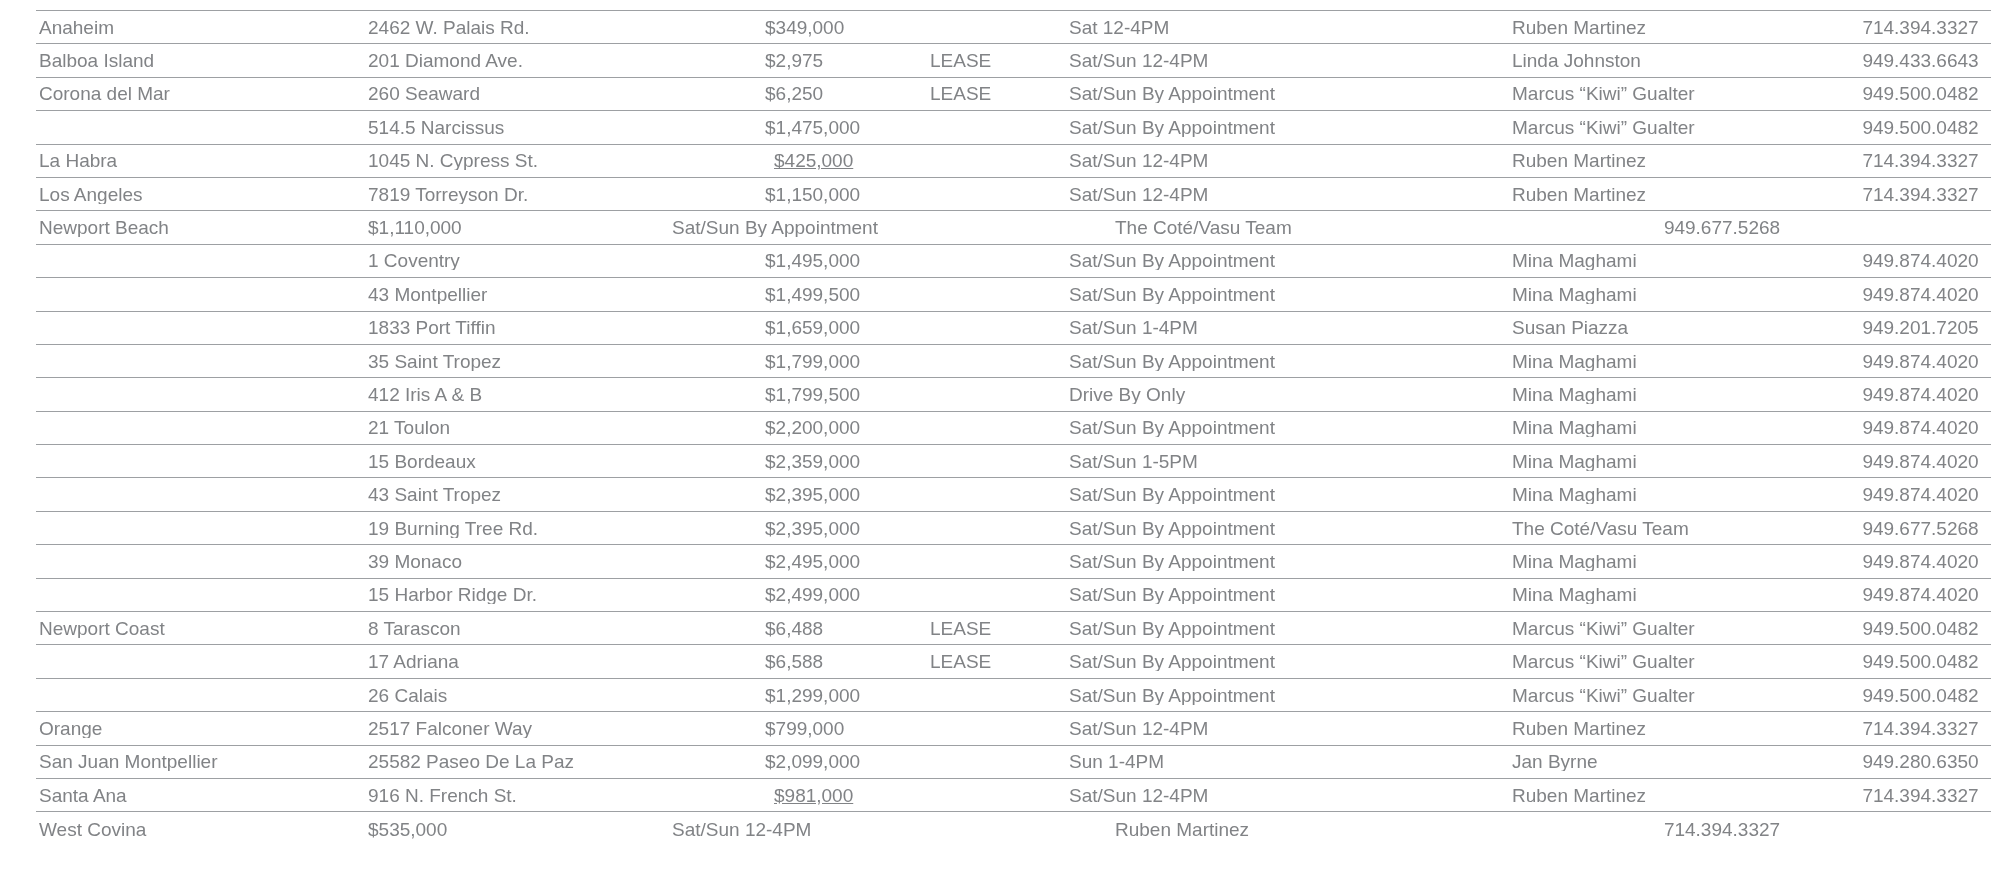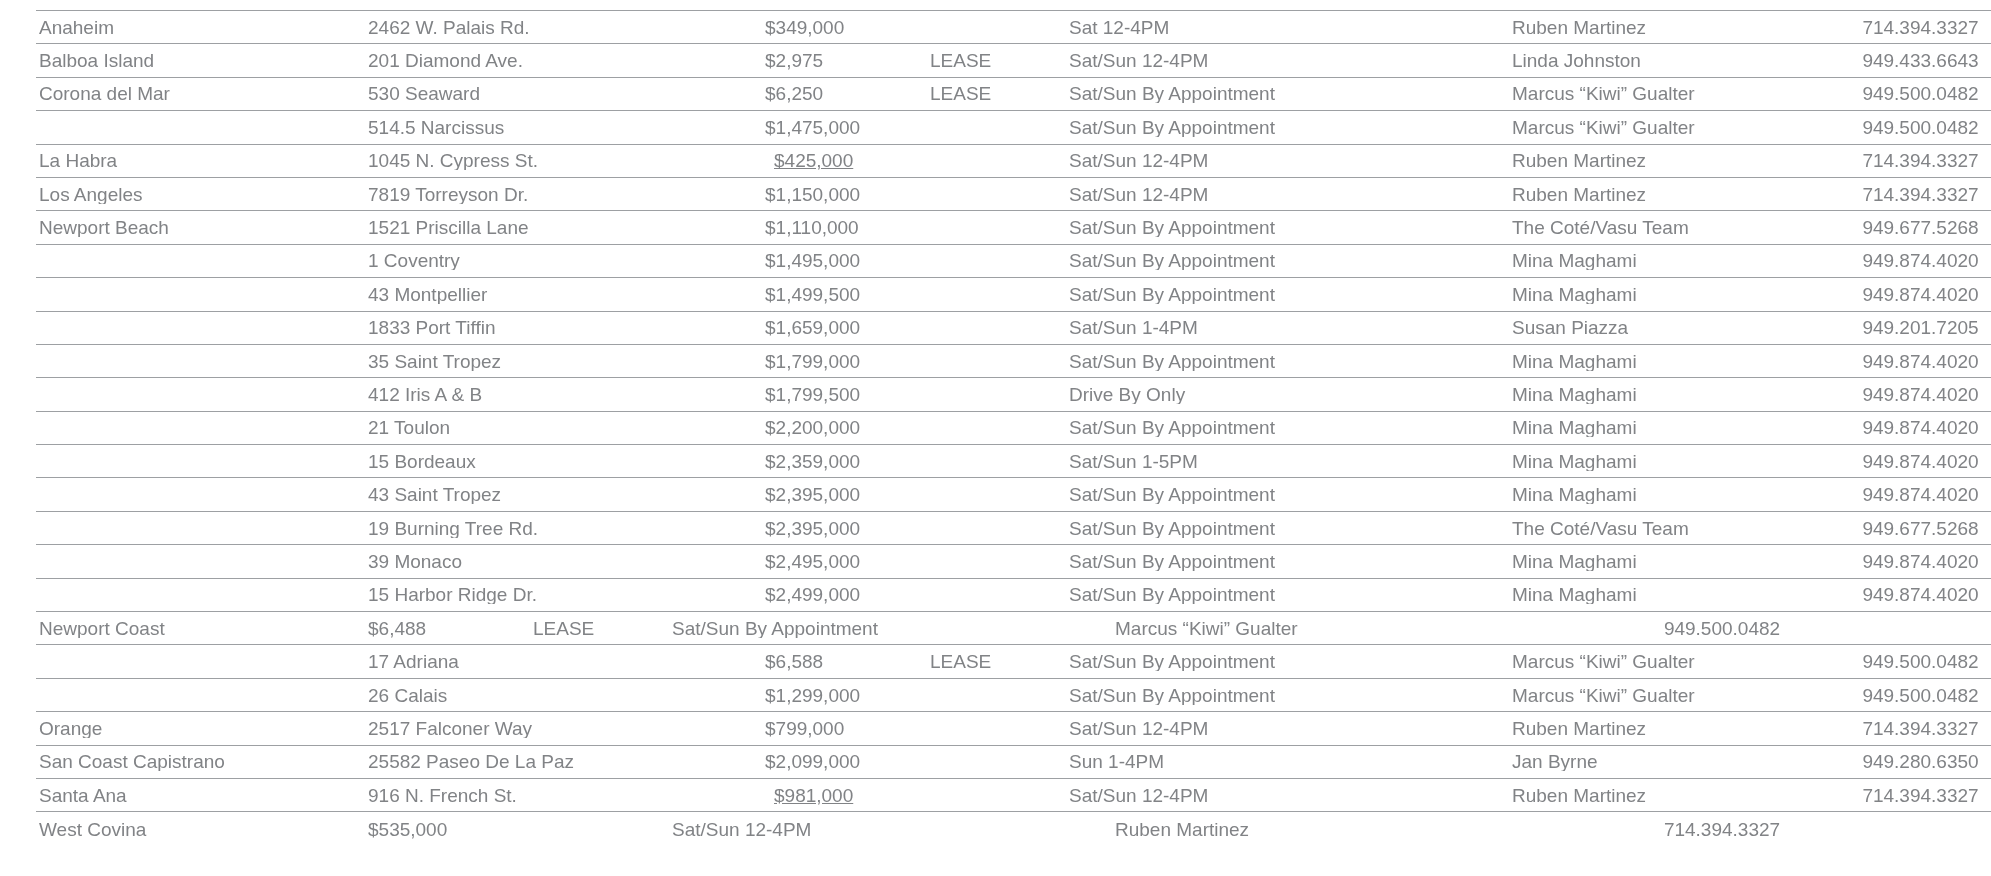--- a/index.html
+++ b/index.html
@@ -62,21 +62,21 @@
     <span class="cell address">201 Diamond Ave.</span>
     <span class="cell price">$2,975</span>
     <span class="cell lease">LEASE</span>
     <span class="cell time">Sat/Sun 12-4PM</span>
     <span class="cell agent">Linda Johnston</span>
     <span class="cell phone">949.433.6643</span>
   </div>
 
   <div class="row">
     <span class="cell city">Corona del Mar</span>
-    <span class="cell address">530 Seaward</span>
+    <span class="cell address">260 Seaward</span>
     <span class="cell price">$6,250</span>
     <span class="cell lease">LEASE</span>
     <span class="cell time">Sat/Sun By Appointment</span>
     <span class="cell agent">Marcus “Kiwi” Gualter</span>
     <span class="cell phone">949.500.0482</span>
   </div>
 
   <div class="row">
     <span class="cell city"></span>
     <span class="cell address">514.5 Narcissus</span>
@@ -102,21 +102,20 @@
     <span class="cell address">7819 Torreyson Dr.</span>
     <span class="cell price">$1,150,000</span>
     <span class="cell lease"></span>
     <span class="cell time">Sat/Sun 12-4PM</span>
     <span class="cell agent">Ruben Martinez</span>
     <span class="cell phone">714.394.3327</span>
   </div>
 
   <div class="row">
     <span class="cell city">Newport Beach</span>
-    <span class="cell address">1521 Priscilla Lane</span>
     <span class="cell price">$1,110,000</span>
     <span class="cell lease"></span>
     <span class="cell time">Sat/Sun By Appointment</span>
     <span class="cell agent">The Coté/Vasu Team</span>
     <span class="cell phone">949.677.5268</span>
   </div>
 
   <div class="row">
     <span class="cell city"></span>
     <span class="cell address">1 Coventry</span>
@@ -222,20 +221,21 @@
     <span class="cell address">15 Harbor Ridge Dr.</span>
     <span class="cell price">$2,499,000</span>
     <span class="cell lease"></span>
     <span class="cell time">Sat/Sun By Appointment</span>
     <span class="cell agent">Mina Maghami</span>
     <span class="cell phone">949.874.4020</span>
   </div>
 
   <div class="row">
     <span class="cell city">Newport Coast</span>
+    <span class="cell address">8 Tarascon</span>
     <span class="cell price">$6,488</span>
     <span class="cell lease">LEASE</span>
     <span class="cell time">Sat/Sun By Appointment</span>
     <span class="cell agent">Marcus “Kiwi” Gualter</span>
     <span class="cell phone">949.500.0482</span>
   </div>
 
   <div class="row">
     <span class="cell city"></span>
     <span class="cell address">17 Adriana</span>
@@ -260,21 +260,21 @@
     <span class="cell city">Orange</span>
     <span class="cell address">2517 Falconer Way</span>
     <span class="cell price">$799,000</span>
     <span class="cell lease"></span>
     <span class="cell time">Sat/Sun 12-4PM</span>
     <span class="cell agent">Ruben Martinez</span>
     <span class="cell phone">714.394.3327</span>
   </div>
 
   <div class="row">
-    <span class="cell city">San Coast Capistrano</span>
+    <span class="cell city">San Juan Montpellier</span>
     <span class="cell address">25582 Paseo De La Paz</span>
     <span class="cell price">$2,099,000</span>
     <span class="cell lease"></span>
     <span class="cell time">Sun 1-4PM</span>
     <span class="cell agent">Jan Byrne</span>
     <span class="cell phone">949.280.6350</span>
   </div>
 
   <div class="row">
     <span class="cell city">Santa Ana</span>

